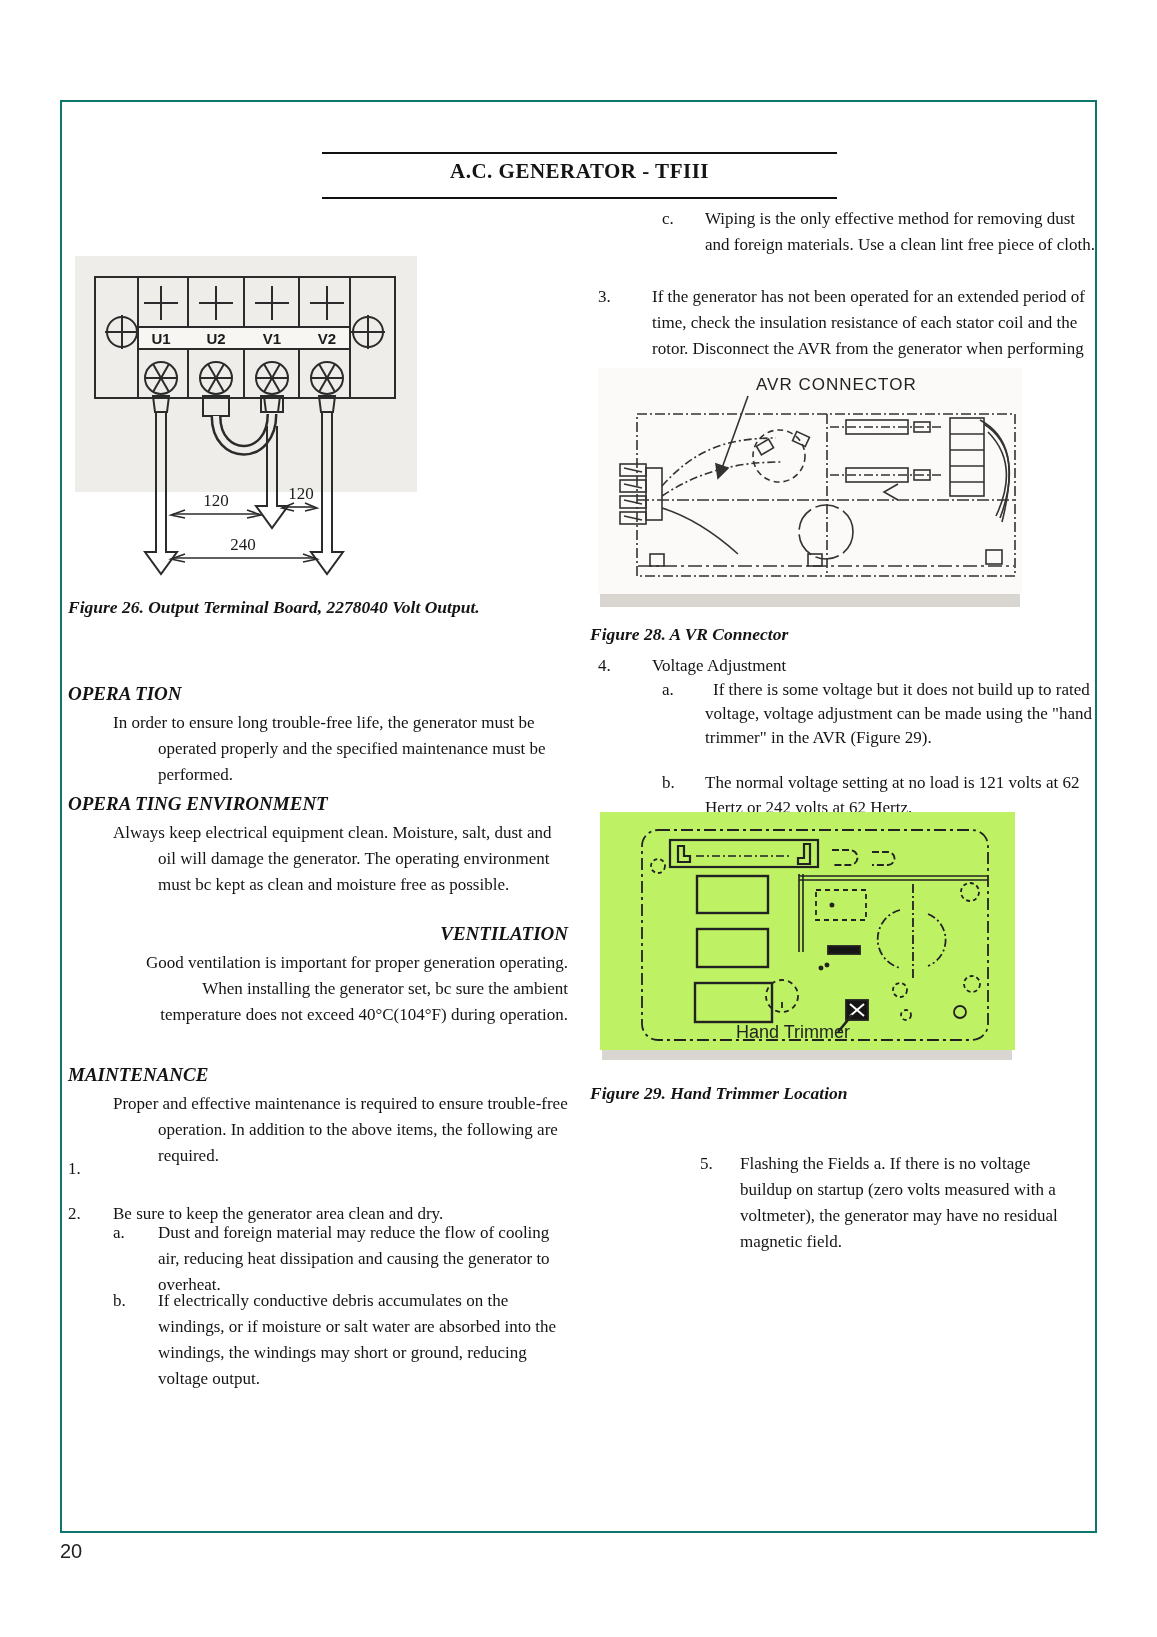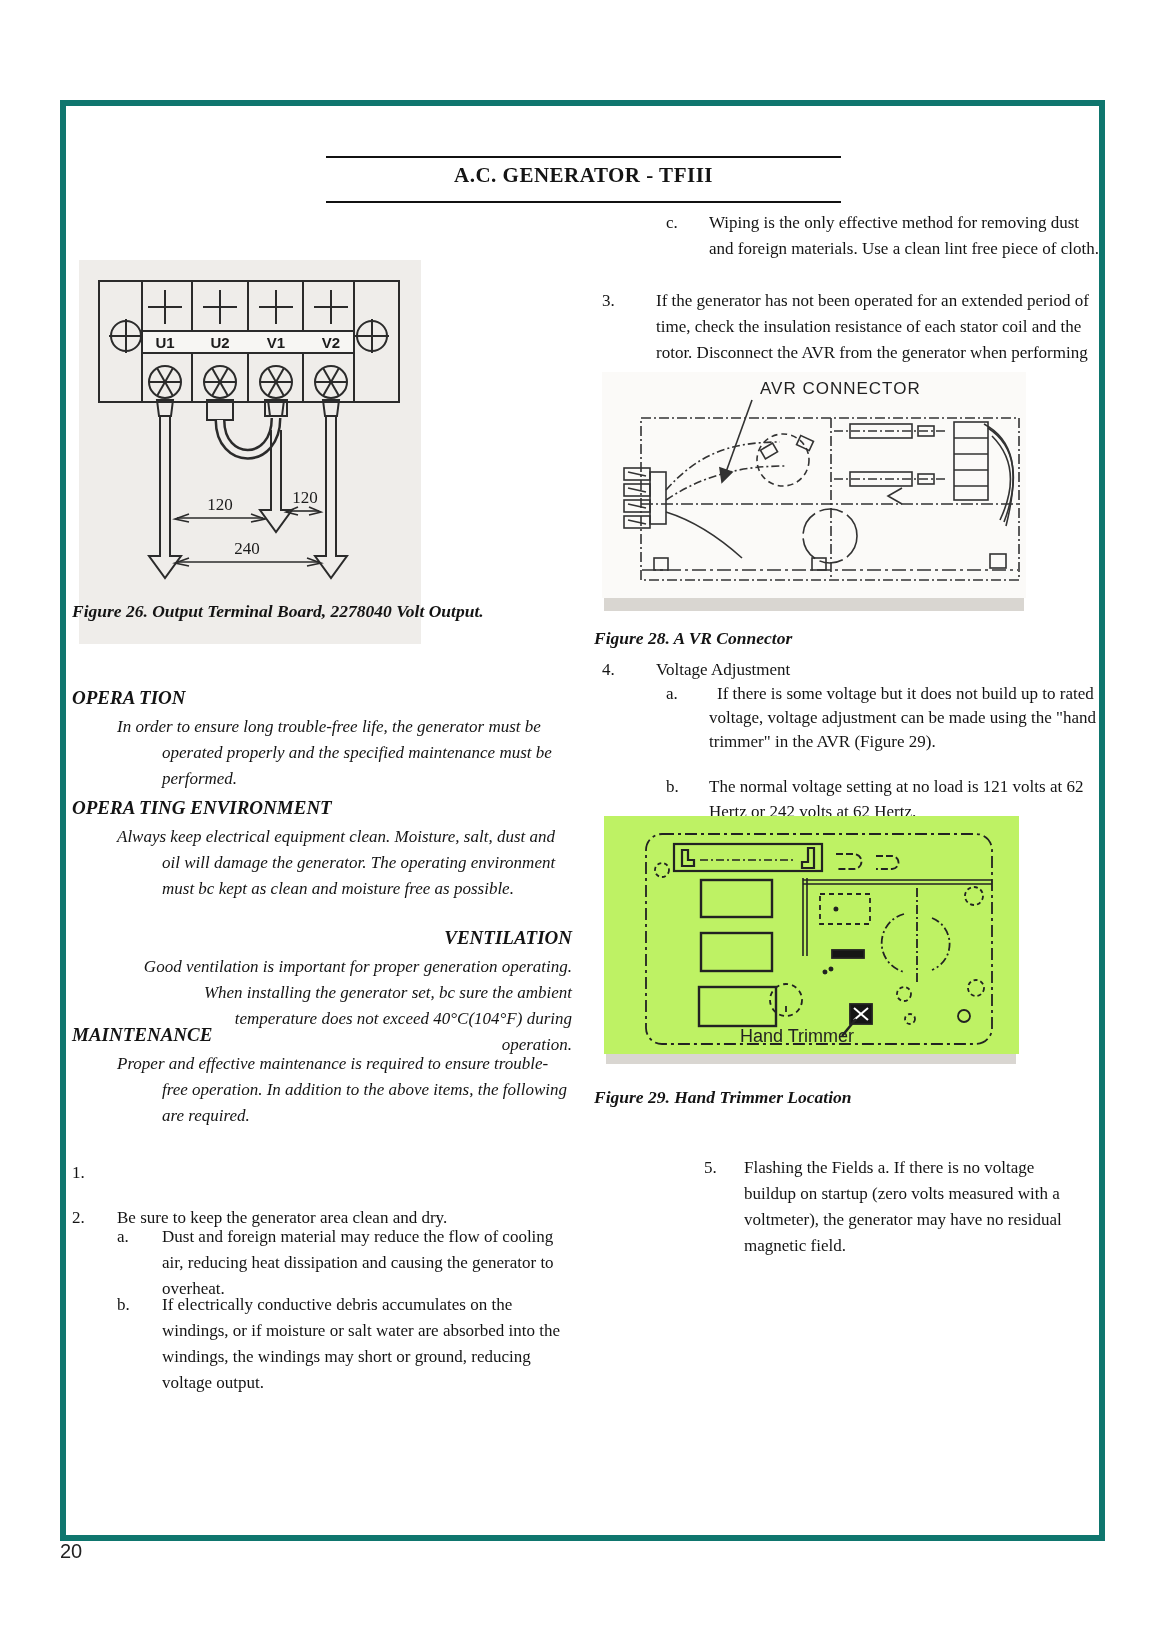--- a/index.html
+++ b/index.html
@@ -1,25 +1,25 @@
 <!DOCTYPE html>
 <html><head>
 <meta charset="utf-8">
 <style>
   html,body{margin:0;padding:0;background:#ffffff;}
   .page{position:relative;width:1157px;height:1637px;background:#ffffff;overflow:hidden;
         font-family:"Liberation Serif",serif;color:#141414;}
-  .frame{position:absolute;left:60px;top:100px;width:1033px;height:1429px;border:6px solid #0f766e;}
+  .frame{position:absolute;left:60px;top:100px;width:1033px;height:1429px;border:2px solid #0f766e;}
   .rule{position:absolute;left:260px;width:515px;height:2px;background:#111;}
   .doc-title{position:absolute;left:260px;top:57px;width:515px;text-align:center;
              font-size:21px;font-weight:bold;letter-spacing:0.5px;}
   .caption{position:absolute;font-size:17.5px;font-weight:bold;font-style:italic;white-space:nowrap;}
   .sec{position:absolute;left:6px;width:500px;}
   .sec h3{margin:0;font-size:19px;font-weight:bold;font-style:italic;line-height:26px;}
-  .para{margin:3px 0 0 0;font-size:17px;line-height:26px;padding-left:90px;text-indent:-45px;font-style:italic;}
+  .para{margin:3px 0 0 0;font-size:17px;line-height:26px;padding-left:90px;text-indent:-45px;}
   .li{position:absolute;font-size:17px;line-height:26px;}
   .li .m{position:absolute;top:0;}
   
   .lc1{left:6px;width:500px;padding-left:45px;box-sizing:border-box;}
   .lc1 .m{left:0;}
   .lc2{left:6px;width:500px;padding-left:90px;box-sizing:border-box;}
   .lc2 .m{left:45px;}
   
   .rc0{left:528px;width:505px;padding-left:62px;box-sizing:border-box;}
   .rc0 .m{left:8px;}
@@ -39,21 +39,21 @@
 </head>
 <body>
 
 <div class="page">
   <div class="frame">
 
     <div class="rule" style="top:50px;"></div>
     <div class="doc-title">A.C. GENERATOR - TFIII</div>
     <div class="rule" style="top:95px;"></div>
 
-    <div class="scan" style="left:13px;top:154px;width:342px;height:384px;background:#efedea;">
+    <div class="scan" style="left:13px;top:154px;width:342px;height:236px;background:#efedea;">
       <svg width="342" height="332" viewBox="0 0 342 332">
         <g stroke="#2b2b2b" stroke-width="2" fill="none">
           <rect x="20" y="21" width="300" height="121"></rect>
 
           <g>
             <circle cx="47" cy="76" r="15"></circle>
               <line x1="30" y1="76" x2="64" y2="76"></line>
               <line x1="47" y1="59" x2="47" y2="93"></line>
           </g>
           <g>
@@ -155,21 +155,21 @@
       <p class="para">In order to ensure long trouble-free life, the generator must be operated properly and the specified maintenance must be performed.</p>
     </div>
     <div class="sec" style="top:689px;">
       <h3>OPERA TING ENVIRONMENT</h3>
       <p class="para">Always keep electrical equipment clean. Moisture, salt, dust and oil will damage the generator. The operating environment must bc kept as clean and moisture free as possible.</p>
     </div>
     <div class="sec" style="top:819px;text-align:right;">
       <h3>VENTILATION</h3>
       <p class="para">Good ventilation is important for proper generation operating. When installing the generator set, bc sure the ambient temperature does not exceed 40°C(104°F) during operation.</p>
     </div>
-    <div class="sec" style="top:916px;">
+    <div class="sec" style="top:960px;">
       <h3>MAINTENANCE</h3>
       <p class="para">Proper and effective maintenance is required to ensure trouble-free operation. In addition to the above items, the following are required.</p>
     </div>
 
     <div class="li lc1" style="top:1054px;">
       <span class="m">1.</span>
     </div>
     <div class="li lc1" style="top:1099px;">
       <span class="m">2.</span>
       <span>Be sure to keep the generator area clean and dry.</span>

